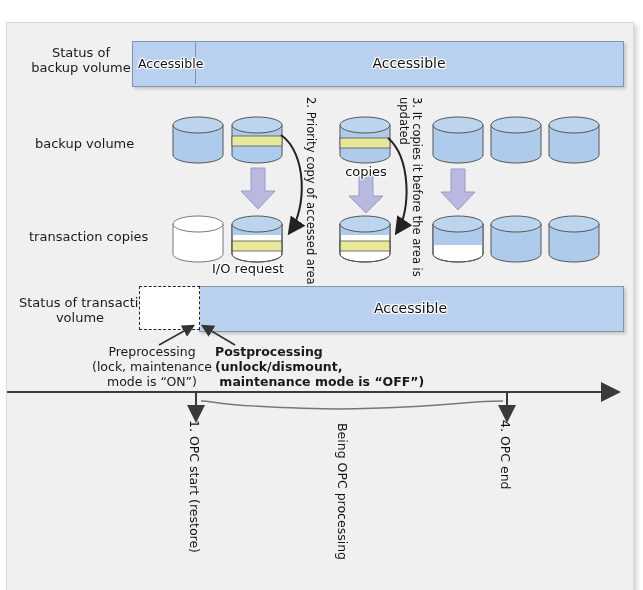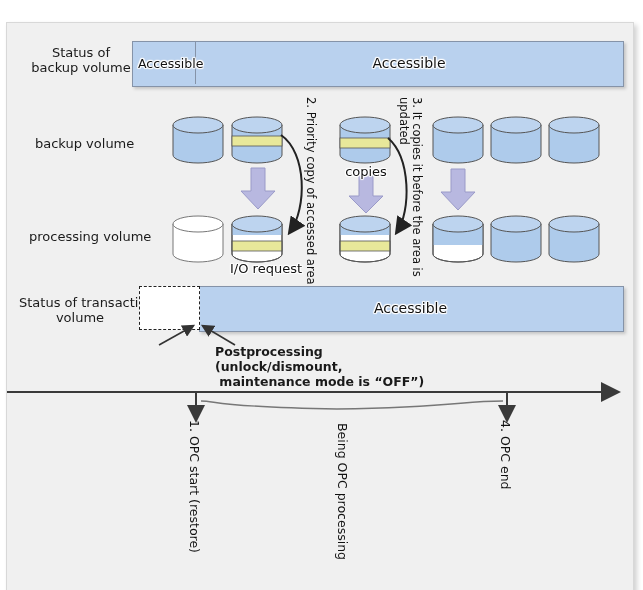--- a/index.html
+++ b/index.html
@@ -36,21 +36,21 @@
 
     <div class="lbl ctr" style="left:22px;top:22px;width:104px;font-size:13px;">Status of
 backup volume</div>
 
     <div class="bar" style="left:125px;top:18px;width:490px;height:44px;"></div>
     <div class="divider" style="left:188px;top:19px;height:42px;"></div>
     <div class="bar-txt" style="left:131px;top:33px;width:56px;text-align:center;font-size:12.5px;">Accessible</div>
     <div class="bar-txt" style="left:189px;top:32px;width:426px;text-align:center;font-size:14px;">Accessible</div>
 
     <div class="lbl" style="left:28px;top:113px;font-size:13px;">backup volume</div>
-    <div class="lbl" style="left:22px;top:206px;font-size:13px;">processing volume</div>
+    <div class="lbl" style="left:22px;top:206px;font-size:13px;">transaction copies</div>
 
     <div class="cyl" style="left:165px;top:93px;">
       <svg width="52" height="48" viewBox="0 0 52 48">
         <path d="M1,9 L1,39 A25,8 0 0,0 51,39 L51,9 Z" fill="#aecbeb" stroke="#555" stroke-width="1"></path>
         <ellipse cx="26" cy="9" rx="25" ry="8" fill="#bdd4ef" stroke="#555" stroke-width="1"></ellipse>
       </svg>
     </div>
 
     <div class="cyl" style="left:224px;top:93px;">
       <svg width="52" height="48" viewBox="0 0 52 48">
@@ -158,39 +158,42 @@
       <path d="M274,112 C300,130 300,185 283,209" fill="none" stroke="#222" stroke-width="2" marker-end="url(#ah)"></path>
 
       <path d="M381,115 C404,135 404,188 390,209" fill="none" stroke="#222" stroke-width="2" marker-end="url(#ah)"></path>
     </svg>
 
     <div class="rotw" style="left:311px;top:74px;font-size:11.5px;">2. Priority copy of accessed area</div>
     <div class="rotw" style="left:417px;top:74px;font-size:11.5px;">3. It copies it before the area is</div>
     <div class="rotw" style="left:404px;top:74px;font-size:11.5px;">updated</div>
 
     <div class="bar-txt" style="left:331px;top:141px;width:56px;text-align:center;font-size:13px;">copies</div>
-    <div class="bar-txt" style="left:205px;top:238px;width:90px;text-align:right;font-size:13px;">I/O request</div>
+    <div class="bar-txt" style="left:205px;top:238px;width:90px;text-align:left;font-size:13px;">I/O request</div>
 
     <div class="lbl ctr" style="left:12px;top:272px;width:122px;font-size:13px;">Status of transaction
 volume</div>
 
     <div class="bar" style="left:192px;top:263px;width:423px;height:44px;"></div>
     <div class="bar-dashed" style="left:132px;top:263px;width:61px;height:44px;"></div>
     <div class="bar-txt" style="left:193px;top:277px;width:421px;text-align:center;font-size:14px;">Accessible</div>
 
     <svg class="svgl" width="626" height="570">
       <defs>
         <marker id="ah2" markerWidth="8" markerHeight="8" refX="6.5" refY="4" orient="auto">
           <path d="M0,0 L8,4 L0,8 Z" fill="#333"></path>
         </marker>
       </defs>
       <path d="M152,322 L186,303" fill="none" stroke="#333" stroke-width="1.6" marker-end="url(#ah2)"></path>
       <path d="M228,322 L196,303" fill="none" stroke="#333" stroke-width="1.6" marker-end="url(#ah2)"></path>
     </svg>
 
+    <div class="lbl ctr" style="left:78px;top:322px;width:134px;font-size:12.5px;">Preprocessing
+(lock, maintenance
+mode is “ON”)</div>
     <div class="lbl" style="left:208px;top:322px;width:220px;font-size:12.5px;font-weight:bold;">Postprocessing
 (unlock/dismount,
  maintenance mode is “OFF”)</div>
 
     <svg class="svgl" width="626" height="570">
       <defs>
         <marker id="ah3" markerWidth="10" markerHeight="10" refX="8" refY="5" orient="auto">
           <path d="M0,0 L10,5 L0,10 Z" fill="#3a3a3a"></path>
         </marker>
         <marker id="ah4" markerWidth="9" markerHeight="9" refX="7" refY="4.5" orient="auto">

